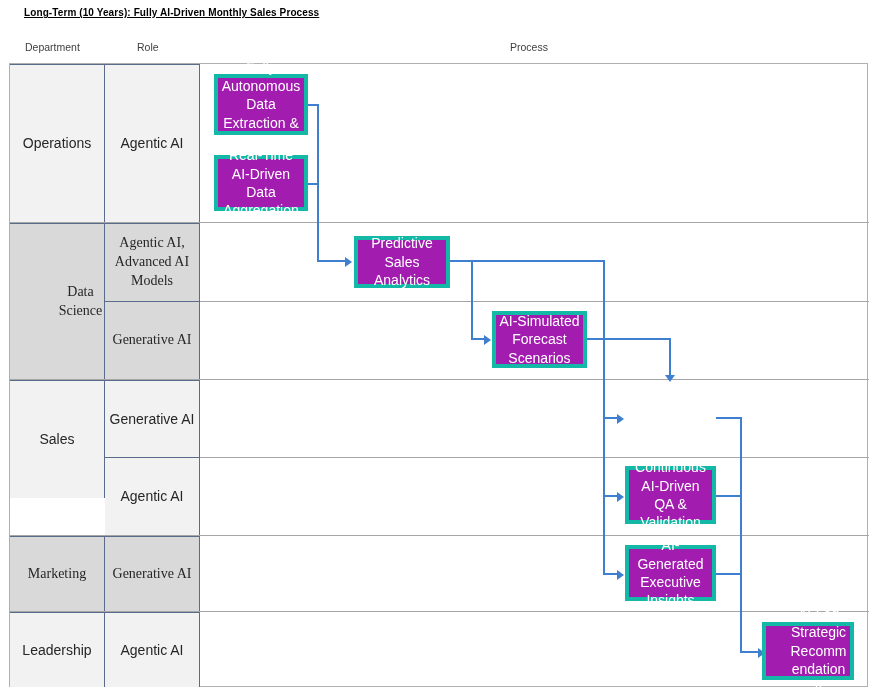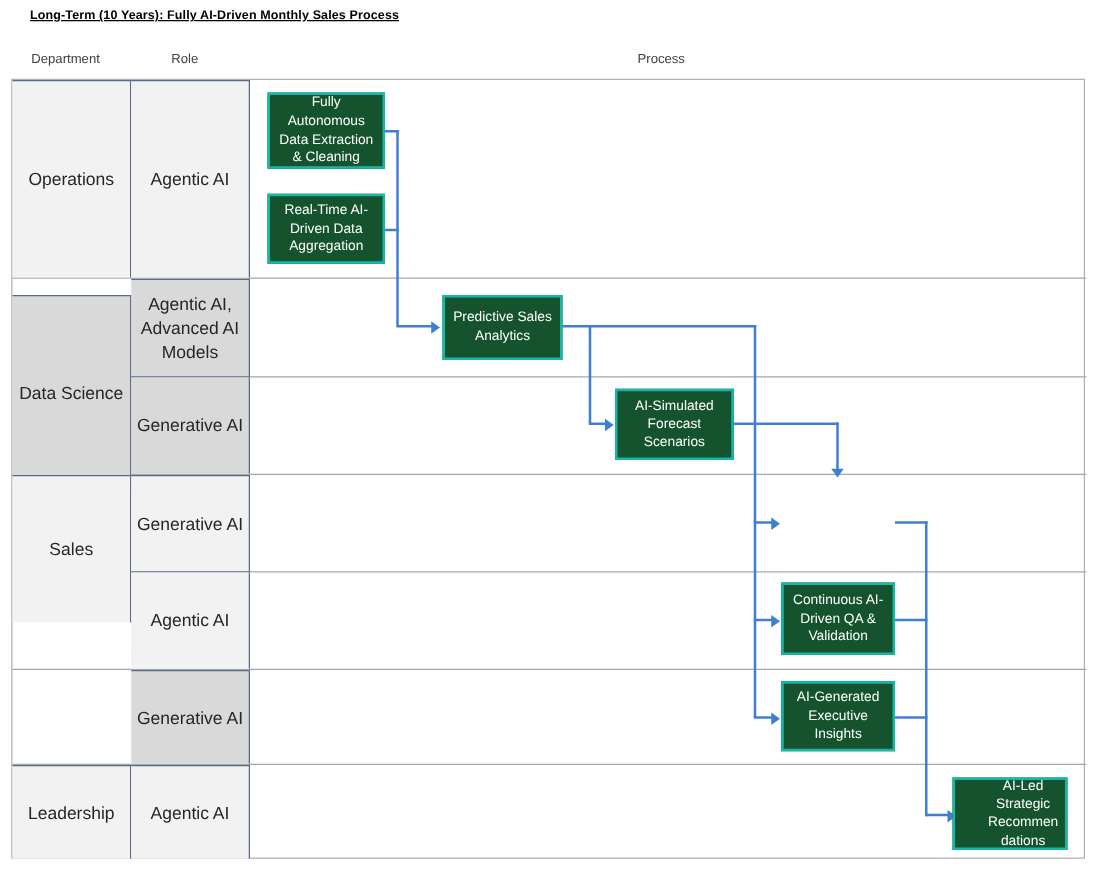--- a/index.html
+++ b/index.html
@@ -25,27 +25,27 @@
   .band.last{border-bottom:none;}
 
   
   .cellDept,.cellRole{position:absolute;box-sizing:border-box;
         display:flex;align-items:center;justify-content:center;
         font-size:14px;color:#262626;text-align:center;line-height:1.35;
         border-right:1px solid #5a6b8c;}
   .cellDept{left:0;width:95px;}
   .cellRole{left:95px;width:95px;}
   .tint-l{background:#f2f2f2;}
-  .tint-d{background:#d9d9d9;}
+  .tint-d{background:#d9d9d9;font-family:Liberation Serif, serif;}
   .subdiv{border-bottom:1px solid #5a6b8c;}
   .band-topline{border-top:1px solid #5a6b8c;}
 
   
-  .pbox{position:absolute;box-sizing:border-box;background:#14532d;
-        border:2px solid #14b8a6;color:#ffffff;font-size:11px;line-height:1.32;
+  .pbox{position:absolute;box-sizing:border-box;background:#a21caf;
+        border:4px solid #14b8a6;color:#ffffff;font-size:14px;line-height:1.32;
         display:flex;align-items:center;justify-content:center;text-align:center;
         padding:2px 3px;word-break:break-word;z-index:6;}
 
   
   .ln{position:absolute;background:#3f7fd0;z-index:4;}
   .lnh{height:2px;}
   .lnv{width:2px;}
   .arw{position:absolute;width:0;height:0;z-index:5;}
   .arw-r{border-top:5px solid transparent;border-bottom:5px solid transparent;
          border-left:7px solid #3f7fd0;}
@@ -64,34 +64,35 @@
   <div class="colhdr" id="hdr-process">Process</div>
 
   <div id="grid">
 
     <div class="band" style="top:0;height:159px;">
       <div class="cellDept tint-l band-topline" style="top:0;height:158px;">Operations</div>
       <div class="cellRole tint-l band-topline" style="top:0;height:158px;">Agentic AI</div>
     </div>
 
     <div class="band" style="top:159px;height:157px;">
-      <div class="cellDept tint-d band-topline" style="top:13px;height:156px;">Data Science</div>
+      <div class="cellDept tint-d band-topline" style="top:0;height:156px;padding-left:47px;">Data Science</div>
       <div class="cellRole tint-d band-topline subdiv" style="top:0;height:79px;">Agentic AI, Advanced AI Models</div>
       <div class="cellRole tint-d" style="top:79px;height:77px;">Generative AI</div>
       <div class="ln lnh" style="left:190px;top:78px;width:669px;height:1px;background:#a6a6a6;z-index:1;"></div>
     </div>
 
     <div class="band" style="top:316px;height:156px;">
       <div class="cellDept tint-l band-topline" style="top:0;height:118px;">Sales</div>
       <div class="cellRole tint-l band-topline subdiv" style="top:0;height:78px;">Generative AI</div>
       <div class="cellRole tint-l" style="top:78px;height:77px;">Agentic AI</div>
       <div class="ln lnh" style="left:190px;top:77px;width:669px;height:1px;background:#a6a6a6;z-index:1;"></div>
     </div>
 
     <div class="band" style="top:472px;height:76px;">
+      <div class="cellDept tint-d band-topline" style="top:0;height:75px;">Marketing</div>
       <div class="cellRole tint-d band-topline" style="top:0;height:75px;">Generative AI</div>
     </div>
 
     <div class="band last" style="top:548px;height:75px;">
       <div class="cellDept tint-l band-topline" style="top:0;height:75px;">Leadership</div>
       <div class="cellRole tint-l band-topline" style="top:0;height:75px;">Agentic AI</div>
     </div>
 
   </div>
 

